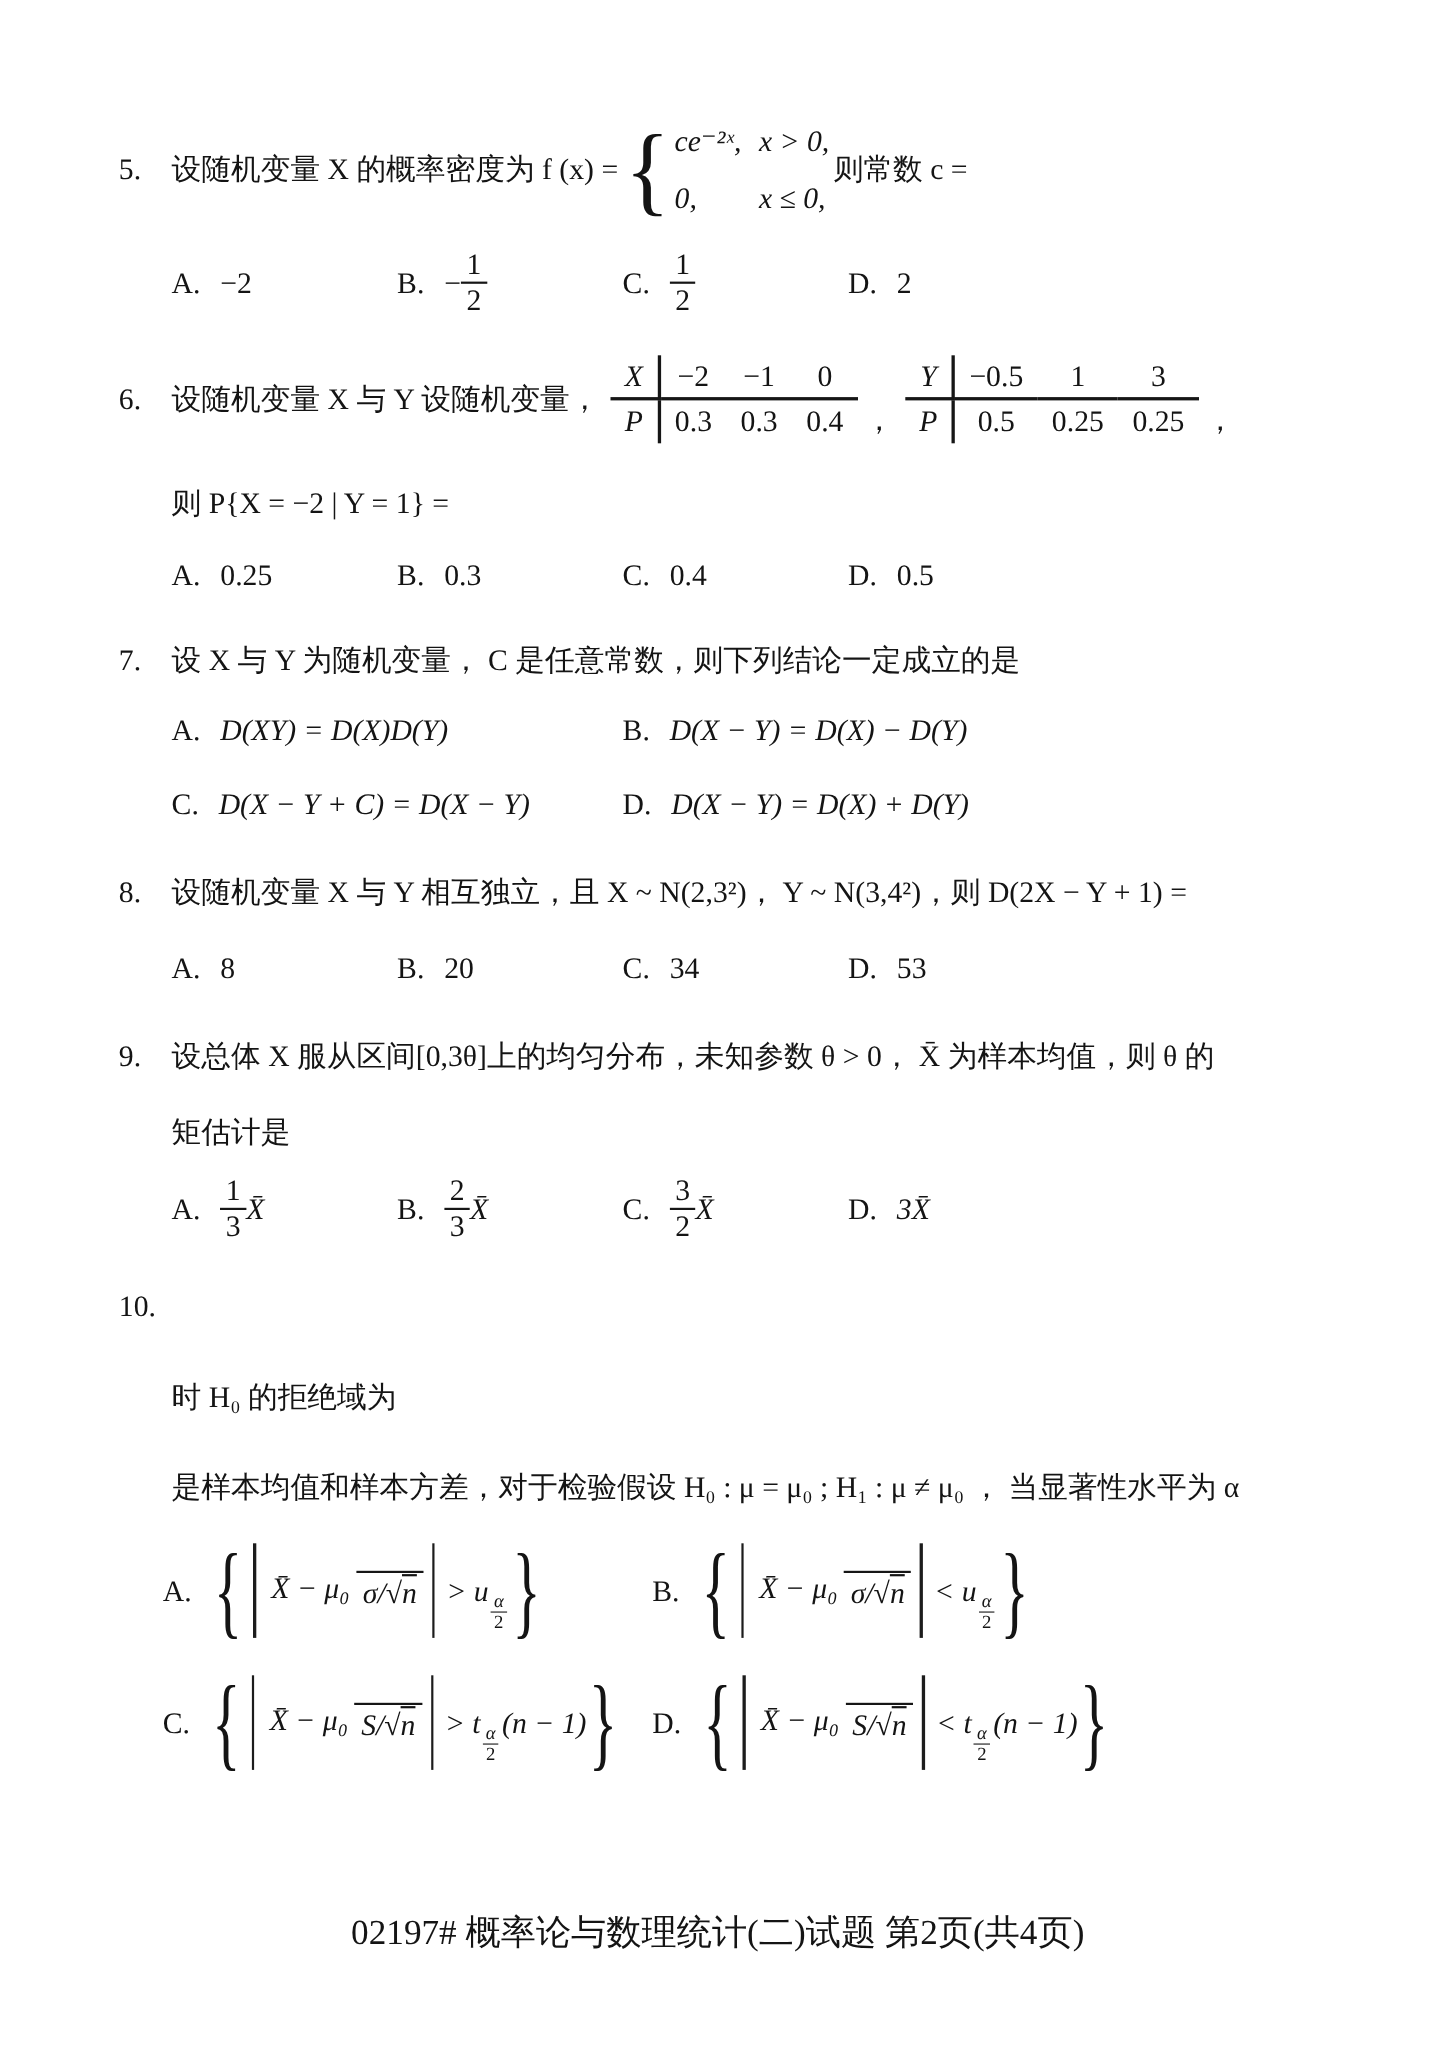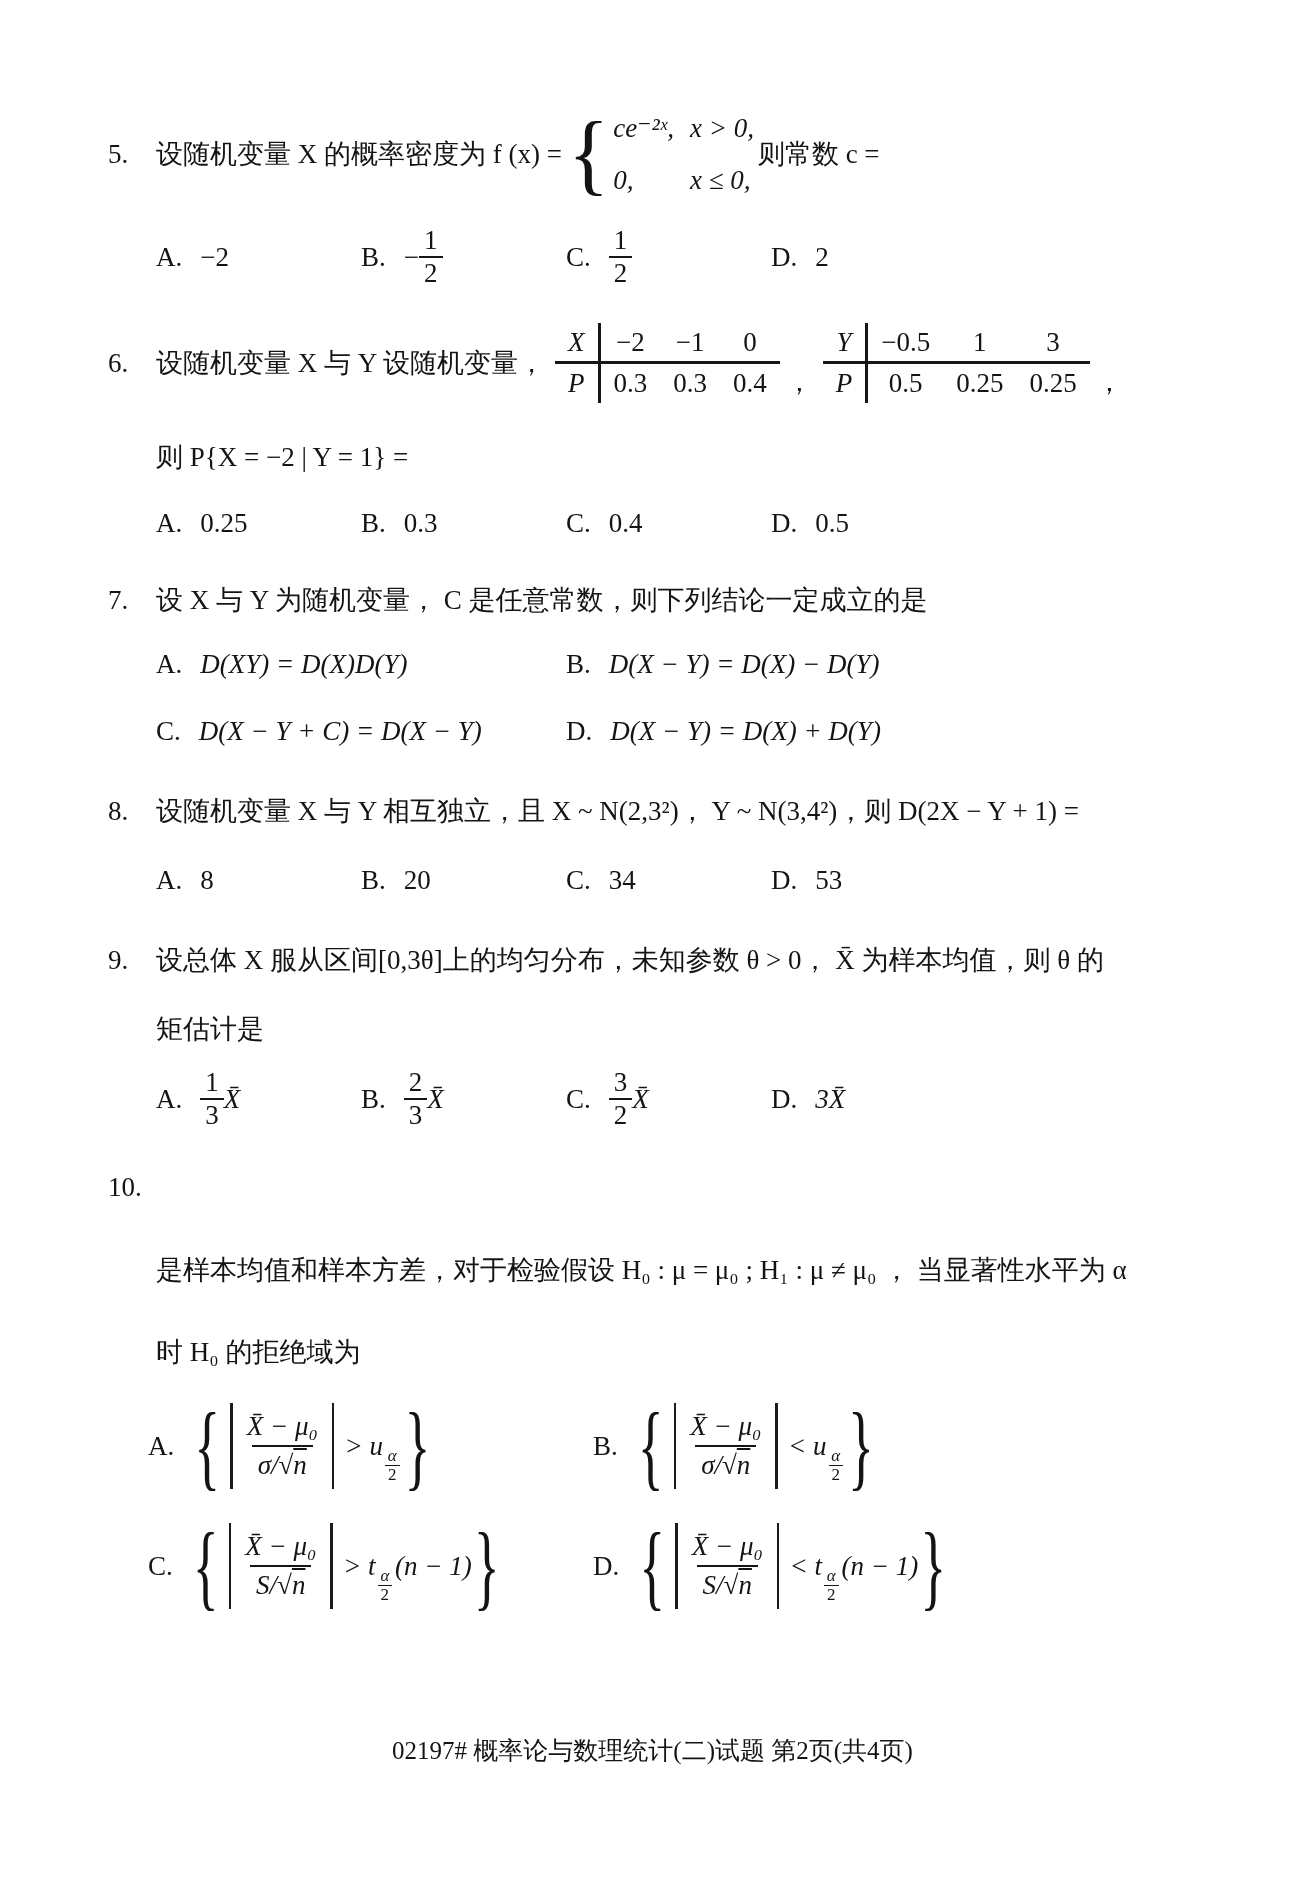--- a/index.html
+++ b/index.html
@@ -34,28 +34,28 @@
   .ptable { display:inline-table; border-collapse:collapse; margin:0 6px 0 10px; line-height:1.2; }
   .ptable td { padding:3px 13px; text-align:center; }
   .ptable tr:first-child td { border-bottom:3px solid #161616; }
   .ptable td:first-child { border-right:3px solid #161616; font-style:italic; }
   .tbl-comma { align-self:flex-end; }
   
   .opts-form { display:grid; grid-template-columns:445px auto; row-gap:34px; margin:30px 0 0 40px; }
   .setform { display:inline-flex; align-items:center; }
   .bbrace { font-size:54px; line-height:1; transform:scaleY(1.75); font-weight:400; margin:0 2px; }
   .vr { width:2.5px; height:86px; background:#1c1c1c; margin:0 8px; }
-  .bfrac { display:inline-flex; flex-direction:column; align-items:center; line-height:1.2; }
+  .bfrac { display:inline-flex; flex-direction:row; align-items:flex-start; line-height:1.2; }
   .bfrac .num { padding:0 6px 2px; }
   .bfrac .den { border-top:2.5px solid #161616; padding:2px 6px 0; }
   .ovl { text-decoration:overline; }
   .rel { margin:0 8px 0 4px; }
   .sfrac { display:inline-flex; flex-direction:column; align-items:center; font-size:17px; line-height:1.1; transform:translateY(20px); margin:0 3px 0 2px; }
   .sfrac .sd { border-top:1.5px solid #161616; padding:0 3px; }
-  .footer { position:absolute; top:1732px; left:0; right:0; text-align:center; font-size:25px; }
+  .footer { position:absolute; top:1732px; left:0; right:0; text-align:center; font-size:32px; }
   .mt34 { margin-top:34px; } .mt36 { margin-top:36px; } .mt40 { margin-top:40px; }
   .mt28 { margin-top:28px; } .mt42 { margin-top:42px; } .mt18 { margin-top:18px; }
 </style>
 </head>
 <body>
 
 <div id="page">
   <div class="content">
 
     <div>
@@ -245,22 +245,22 @@
           <span class="olabel">D.</span>
           <span class="it">3X̄</span>
         </div>
       </div>
     </div>
 
     <div class="mt36">
       <div class="row">
         <span class="qnum">10.</span>
       </div>
+      <div class="indent mt42">时 H₀ 的拒绝域为</div>
       <div class="indent mt42">是样本均值和样本方差，对于检验假设 H₀ : μ = μ₀ ; H₁ : μ ≠ μ₀ ， 当显著性水平为 α</div>
-      <div class="indent mt42">时 H₀ 的拒绝域为</div>
 
       <div class="opts-form">
 
         <div class="opt">
           <span class="olabel">A.</span>
           <span class="setform">
             <span class="bbrace">{</span>
             <span class="vr"></span>
             <span class="bfrac">
               <span class="num it">X̄ − μ₀</span>

